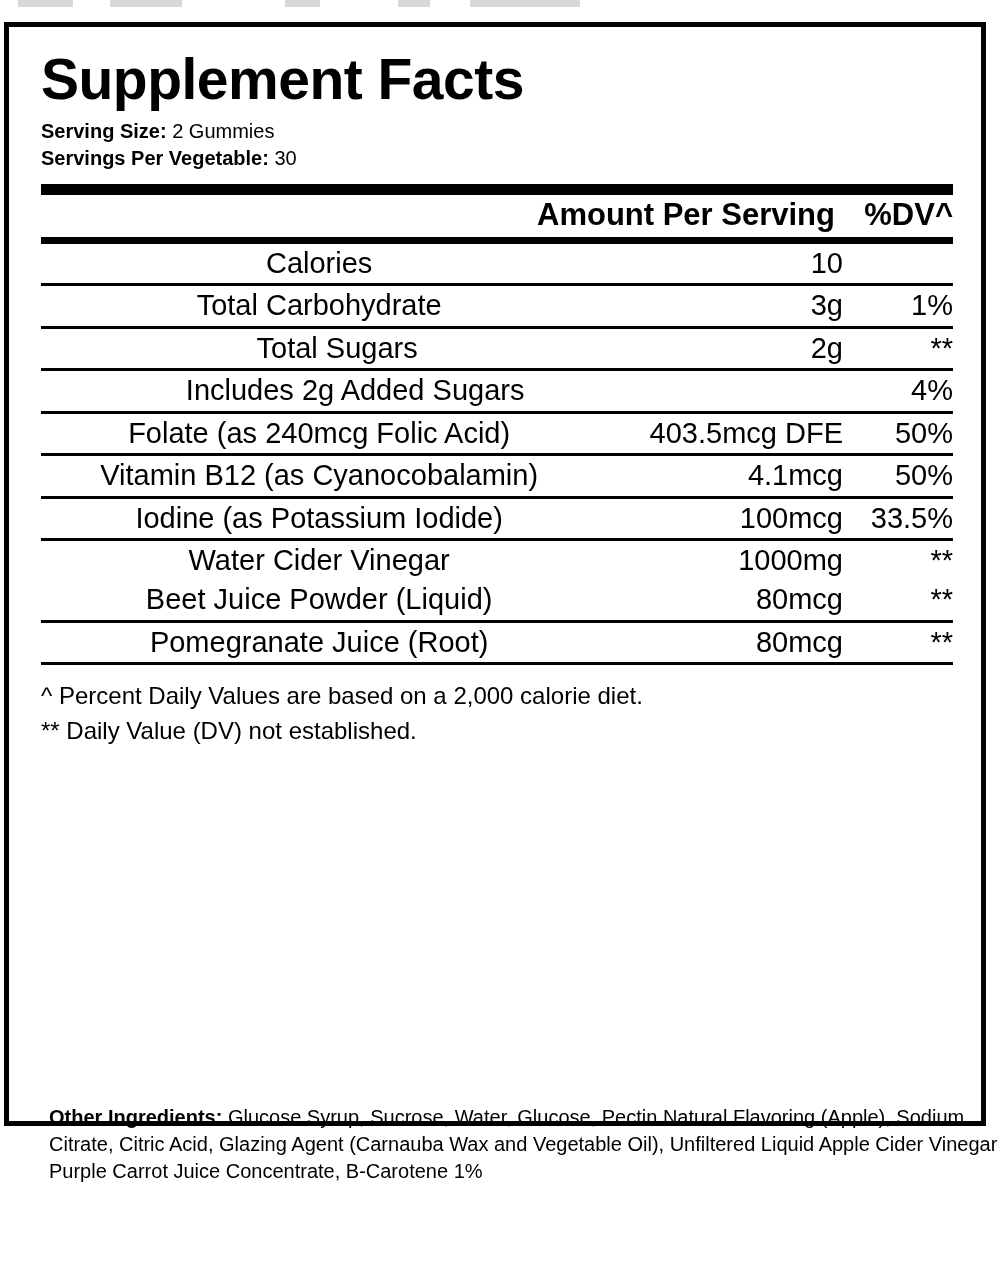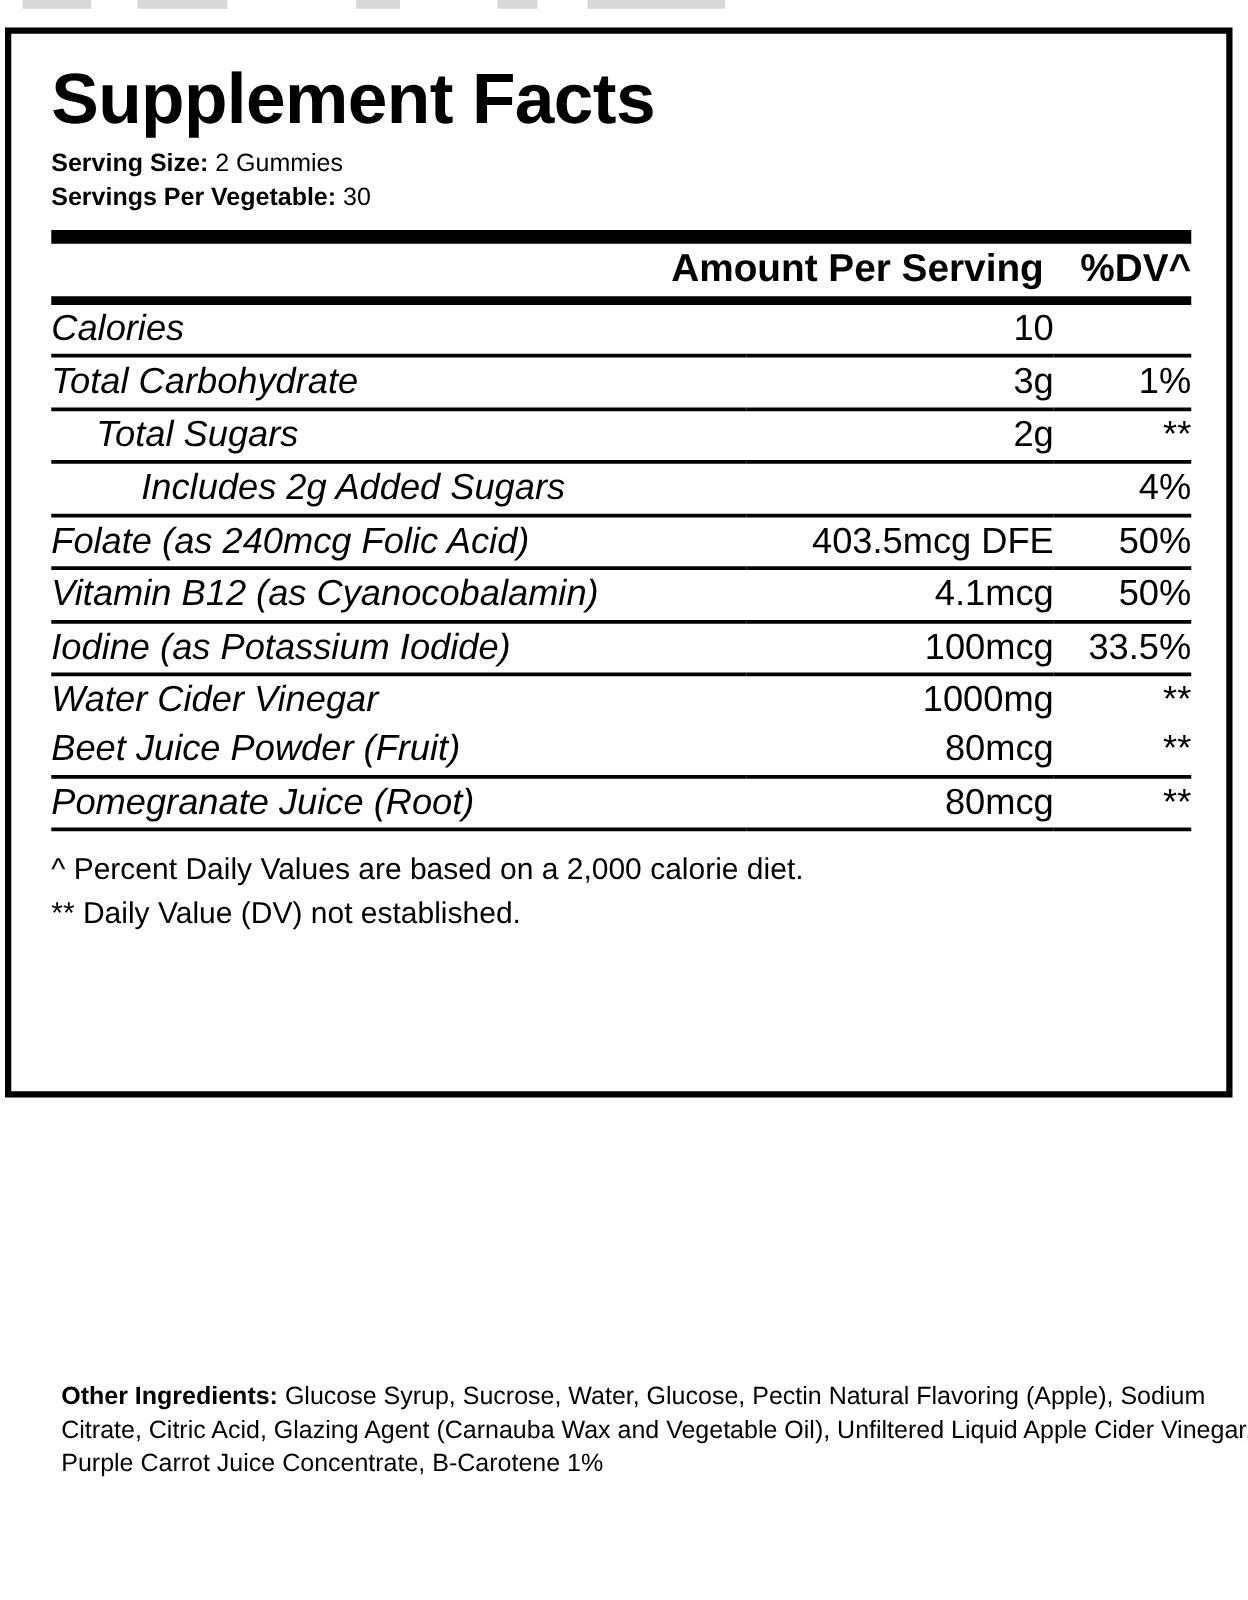--- a/index.html
+++ b/index.html
@@ -41,21 +41,21 @@
   .ta2 { left: 110px; width: 72px; }
   .ta3 { left: 285px; width: 35px; }
   .ta4 { left: 398px; width: 32px; }
   .ta5 { left: 470px; width: 110px; }
 
   .panel {
     position: absolute;
     top: 22px;
     left: 4px;
     width: 982px;
-    height: 856px;
+    height: 1104px;
     border: 5px solid #000000;
     box-sizing: border-box;
     background: #ffffff;
   }
 
   .inner {
     padding: 18px 28px 0 32px;
   }
 
   .sf-title {
@@ -94,21 +94,21 @@
     font-size: 29px;
   }
   table.facts td {
     padding: 3px 0 4px 0;
     vertical-align: bottom;
     line-height: 1.12;
   }
   table.facts tr.bordered td {
     border-bottom: 3px solid #000;
   }
-  td.name   { text-align: left; font-style: italic; }
+  td.name   { text-align: center; }
   td.amount { text-align: right; white-space: nowrap; padding-right: 8px; }
   td.dv     { text-align: right; white-space: nowrap; width: 110px; }
 
   .hdr td {
     font-weight: bold;
     font-size: 31px;
     padding-bottom: 8px;
   }
   .hdr td.amount { padding-right: 8px; }
 
@@ -217,21 +217,21 @@
           <td class="name">Iodine (as Potassium Iodide)</td>
           <td class="amount">100mcg</td>
           <td class="dv">33.5%</td>
         </tr>
         <tr>
           <td class="name">Water Cider Vinegar</td>
           <td class="amount">1000mg</td>
           <td class="dv">**</td>
         </tr>
         <tr class="bordered">
-          <td class="name">Beet Juice Powder (Fruit)</td>
+          <td class="name">Beet Juice Powder (Liquid)</td>
           <td class="amount">80mcg</td>
           <td class="dv">**</td>
         </tr>
         <tr class="bordered">
           <td class="name">Pomegranate Juice (Root)</td>
           <td class="amount">80mcg</td>
           <td class="dv">**</td>
         </tr>
       </tbody>
         </table>

